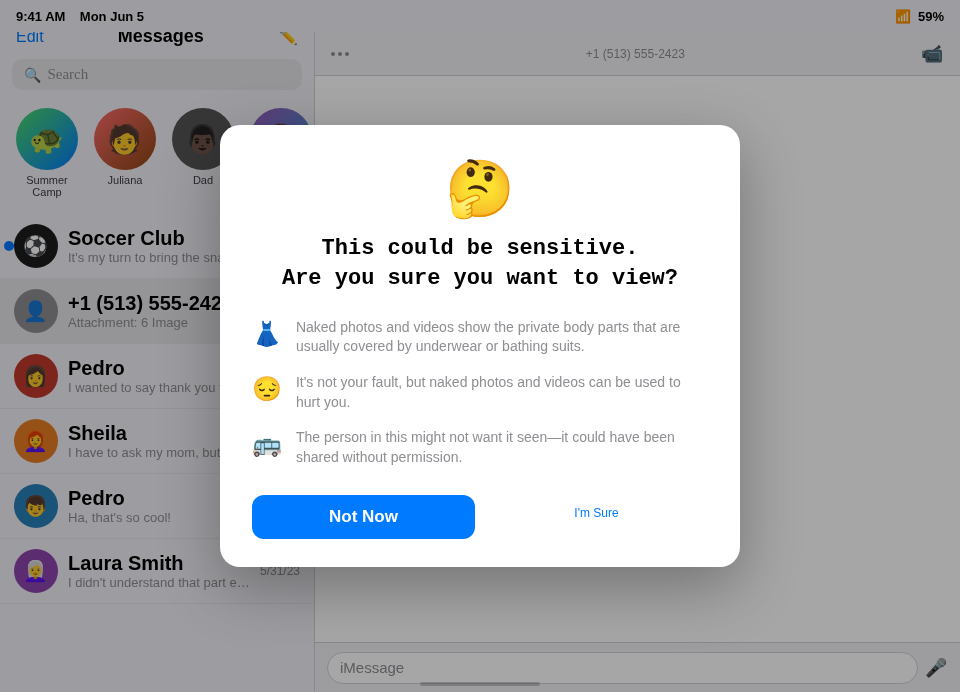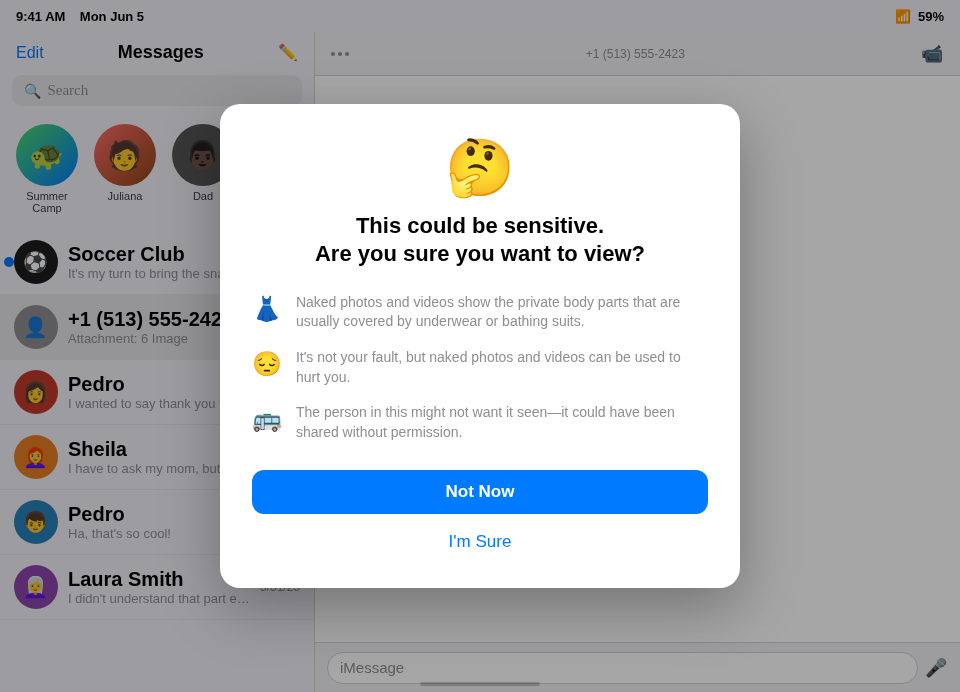--- a/index.html
+++ b/index.html
@@ -43,21 +43,21 @@
       align-items: center;
       gap: 6px;
       font-size: 13px;
       font-weight: 600;
       color: #000;
     }
 
     
     .sidebar {
       position: absolute;
-      top: 32px;
+      top: 16px;
       left: 0;
       width: 315px;
       bottom: 0;
       background: #f2f2f7;
       border-right: 1px solid #d1d1d6;
     }
 
     .sidebar-header {
       padding: 10px 16px 8px;
       display: flex;
@@ -328,21 +328,21 @@
       margin-top: 2px;
     }
     .alert-item-text {
       font-size: 14px;
       color: #8e8e93;
       line-height: 1.4;
     }
     .alert-buttons {
       width: 100%;
       display: flex;
-      flex-direction: column;
+      flex-direction: row;
       gap: 10px;
     }
     .btn-not-now {
       width: 100%;
       height: 44px;
       background: #007aff;
       border: none;
       border-radius: 12px;
       color: #fff;
       font-size: 17px;
@@ -351,21 +351,21 @@
       display: flex;
       align-items: center;
       justify-content: center;
     }
     .btn-im-sure {
       width: 100%;
       height: 36px;
       background: transparent;
       border: none;
       color: #007aff;
-      font-size: 17px;
+      font-size: 12px;
       font-weight: 400;
       cursor: pointer;
       display: flex;
       align-items: center;
       justify-content: center;
     }
 
     
     .home-indicator {
       position: absolute;
@@ -500,21 +500,21 @@
         <span style="color:#8e8e93; font-size:15px;">iMessage</span>
       </div>
       <span class="mic-icon">🎤</span>
     </div>
   </div>
 
   <div class="overlay-backdrop">
     <div class="alert-dialog">
       <div class="alert-emoji">🤔</div>
       <div class="alert-title">
-        <span style="white-space: pre-line;">This could be sensitive.
+        <span style="white-space: pre-line; font-family: Liberation Mono, monospace;">This could be sensitive.
 Are you sure you want to view?</span>
       </div>
       <div class="alert-items">
         <div class="alert-item">
           <span class="alert-item-emoji">👗</span>
           <span class="alert-item-text">Naked photos and videos show the private body parts that are usually covered by underwear or bathing suits.</span>
         </div>
         <div class="alert-item">
           <span class="alert-item-emoji">😔</span>
           <span class="alert-item-text">It's not your fault, but naked photos and videos can be used to hurt you.</span>

